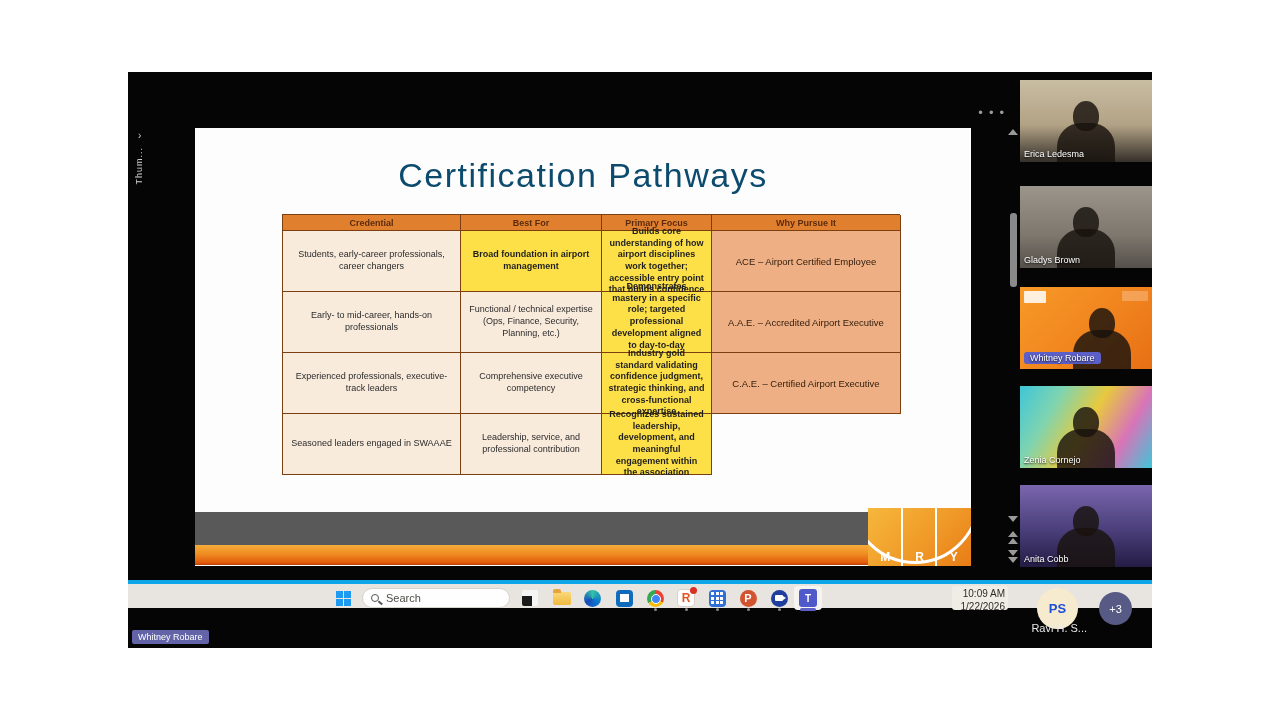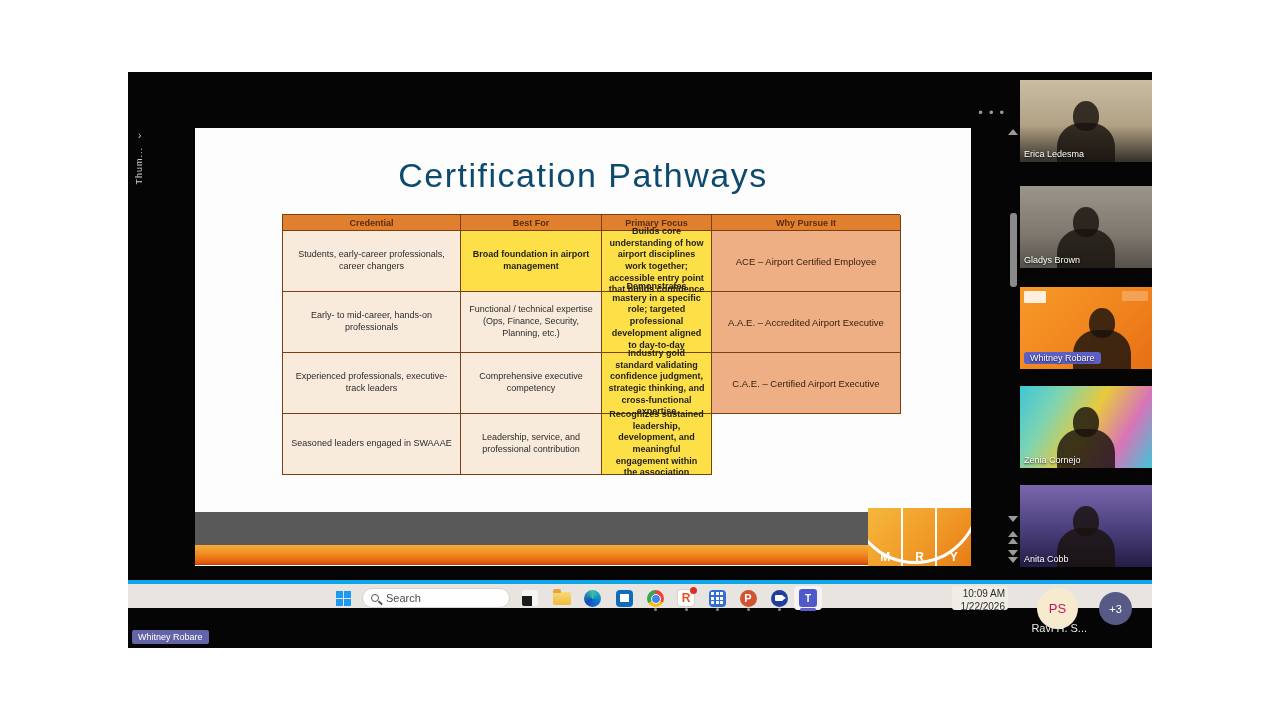--- a/index.html
+++ b/index.html
@@ -109,21 +109,21 @@
   .teams { width:18px; height:18px; background:#5059c9; border-radius:3px; color:#fff; font-size:10px;
         font-weight:bold; display:flex; align-items:center; justify-content:center; }
   .teams-underline { position:absolute; bottom:-1px; left:50%; margin-left:-8px; width:16px; height:3px;
         background:#5b5fc7; border-radius:2px; }
 
   #clock { position:absolute; left:824px; top:2px; width:56px; height:24px; background:#f0ede7;
         border-radius:3px; text-align:right; font-size:10px; color:#2e2c29; line-height:1.3; padding:1px 3px; }
 
   
   #ps-avatar { position:absolute; left:909px; top:516px; width:41px; height:41px; border-radius:50%;
-        background:#f7ebcf; color:#be185d; font-size:13px; font-weight:normal;
+        background:#f7ebcf; color:#1d4ed8; font-size:13px; font-weight:bold;
         display:flex; align-items:center; justify-content:center; }
   #ps-label { position:absolute; left:903px; top:550px; width:56px; text-align:right;
         color:#e8e8e8; font-size:11px; white-space:nowrap; overflow:hidden; }
   #plus3 { position:absolute; left:971px; top:520px; width:33px; height:33px; border-radius:50%;
         background:#565a85; color:#fff; font-size:11px; display:flex; align-items:center; justify-content:center; }
 
   
   #share-tag { position:absolute; left:4px; top:558px; background:#6264a7; color:#fff; font-size:9px;
         padding:2px 6px; border-radius:2px; }
 </style>

